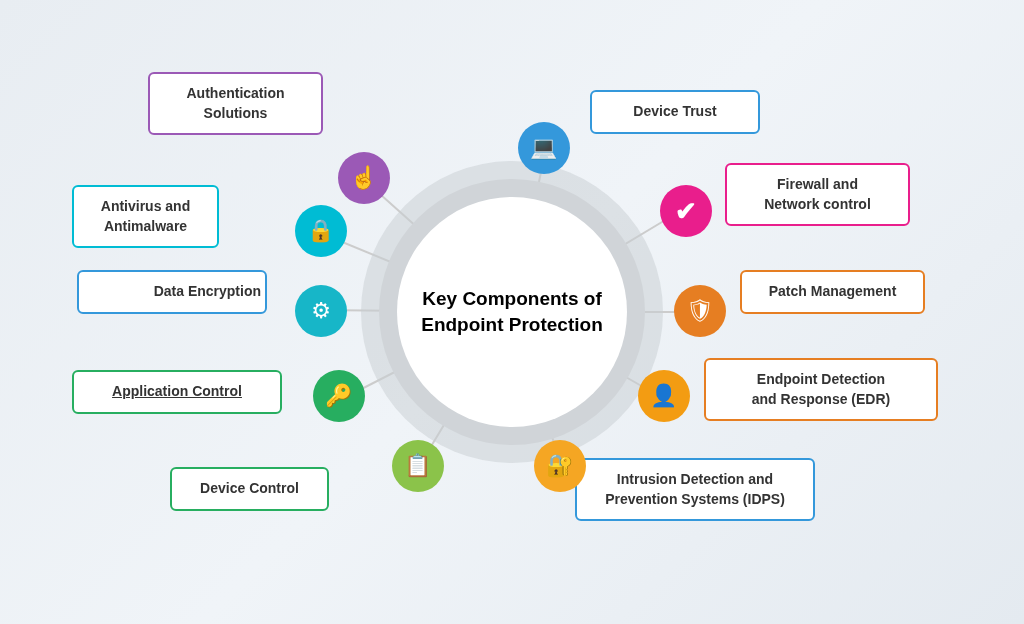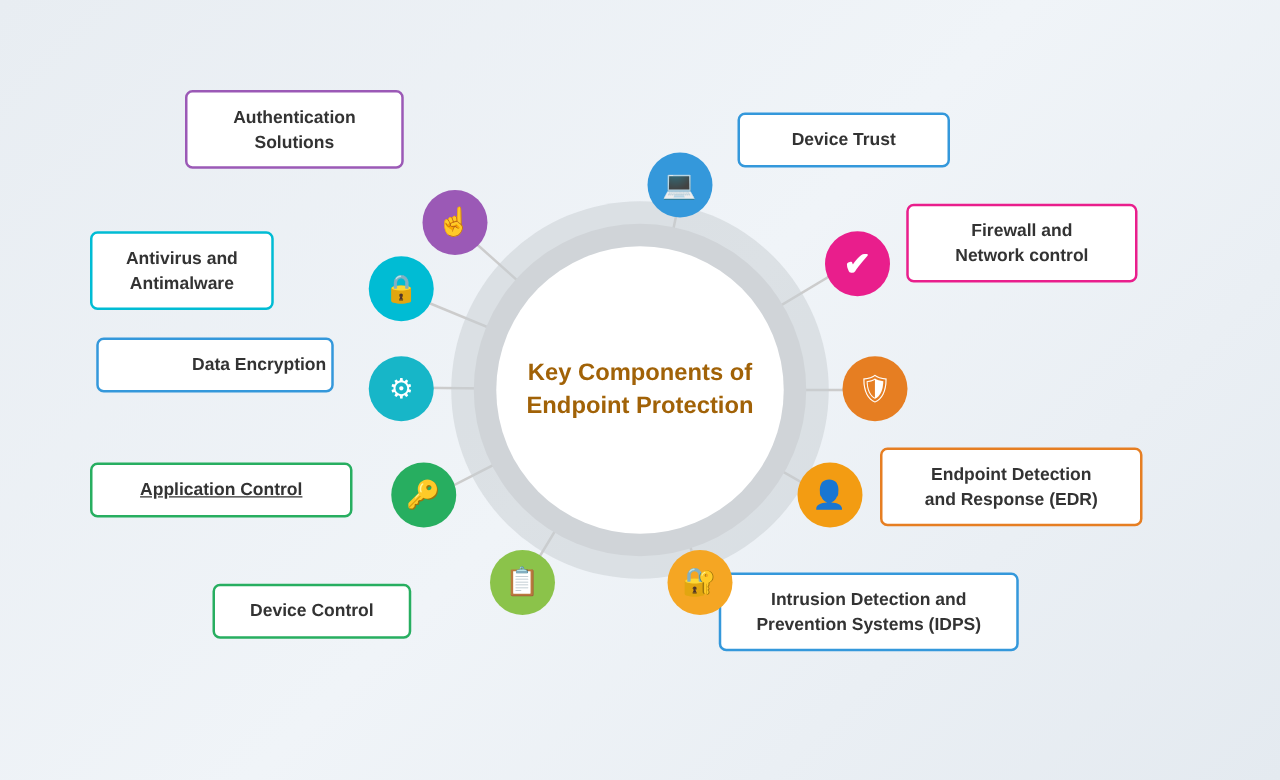--- a/index.html
+++ b/index.html
@@ -36,21 +36,21 @@
       z-index: 10;
     }
 
     .center-circle-inner {
       padding: 20px;
     }
 
     .center-title {
       font-size: 19px;
       font-weight: 800;
-      color: #a16207;
+      color: #000000;
       line-height: 1.35;
     }
 
     
     .icon-node {
       position: absolute;
       width: 52px;
       height: 52px;
       border-radius: 50%;
       display: flex;
@@ -150,32 +150,35 @@
   <div class="icon-node" style="left:295px; top:285px; background:#17b6c8;">
     <span>⚙</span>
   </div>
   <div class="label-box" style="left:77px; top:270px; border-color:#3498db; width:190px;text-align:right;">
     <span>Data Encryption</span>
   </div>
 
   <div class="icon-node" style="left:674px; top:285px; background:#e67e22;">
     <span>🛡</span>
   </div>
+  <div class="label-box" style="left:740px; top:270px; border-color:#e67e22; width:185px;">
+    <span>Patch Management</span>
+  </div>
 
   <div class="icon-node" style="left:313px; top:370px; background:#27ae60;">
     <span>🔑</span>
   </div>
   <div class="label-box" style="left:72px; top:370px; border-color:#27ae60; width:210px;text-decoration:underline;">
     <span>Application Control</span>
   </div>
 
   <div class="icon-node" style="left:638px; top:370px; background:#f39c12;">
     <span>👤</span>
   </div>
-  <div class="label-box" style="left:704px; top:358px; border-color:#e67e22; width:210px;">
+  <div class="label-box" style="left:704px; top:358px; border-color:#e67e22; width:234px;">
     <span>Endpoint Detection<br>and Response (EDR)</span>
   </div>
 
   <div class="icon-node" style="left:392px; top:440px; background:#8bc34a;">
     <span>📋</span>
   </div>
   <div class="label-box" style="left:170px; top:467px; border-color:#27ae60; width:159px;">
     <span>Device Control</span>
   </div>
 

